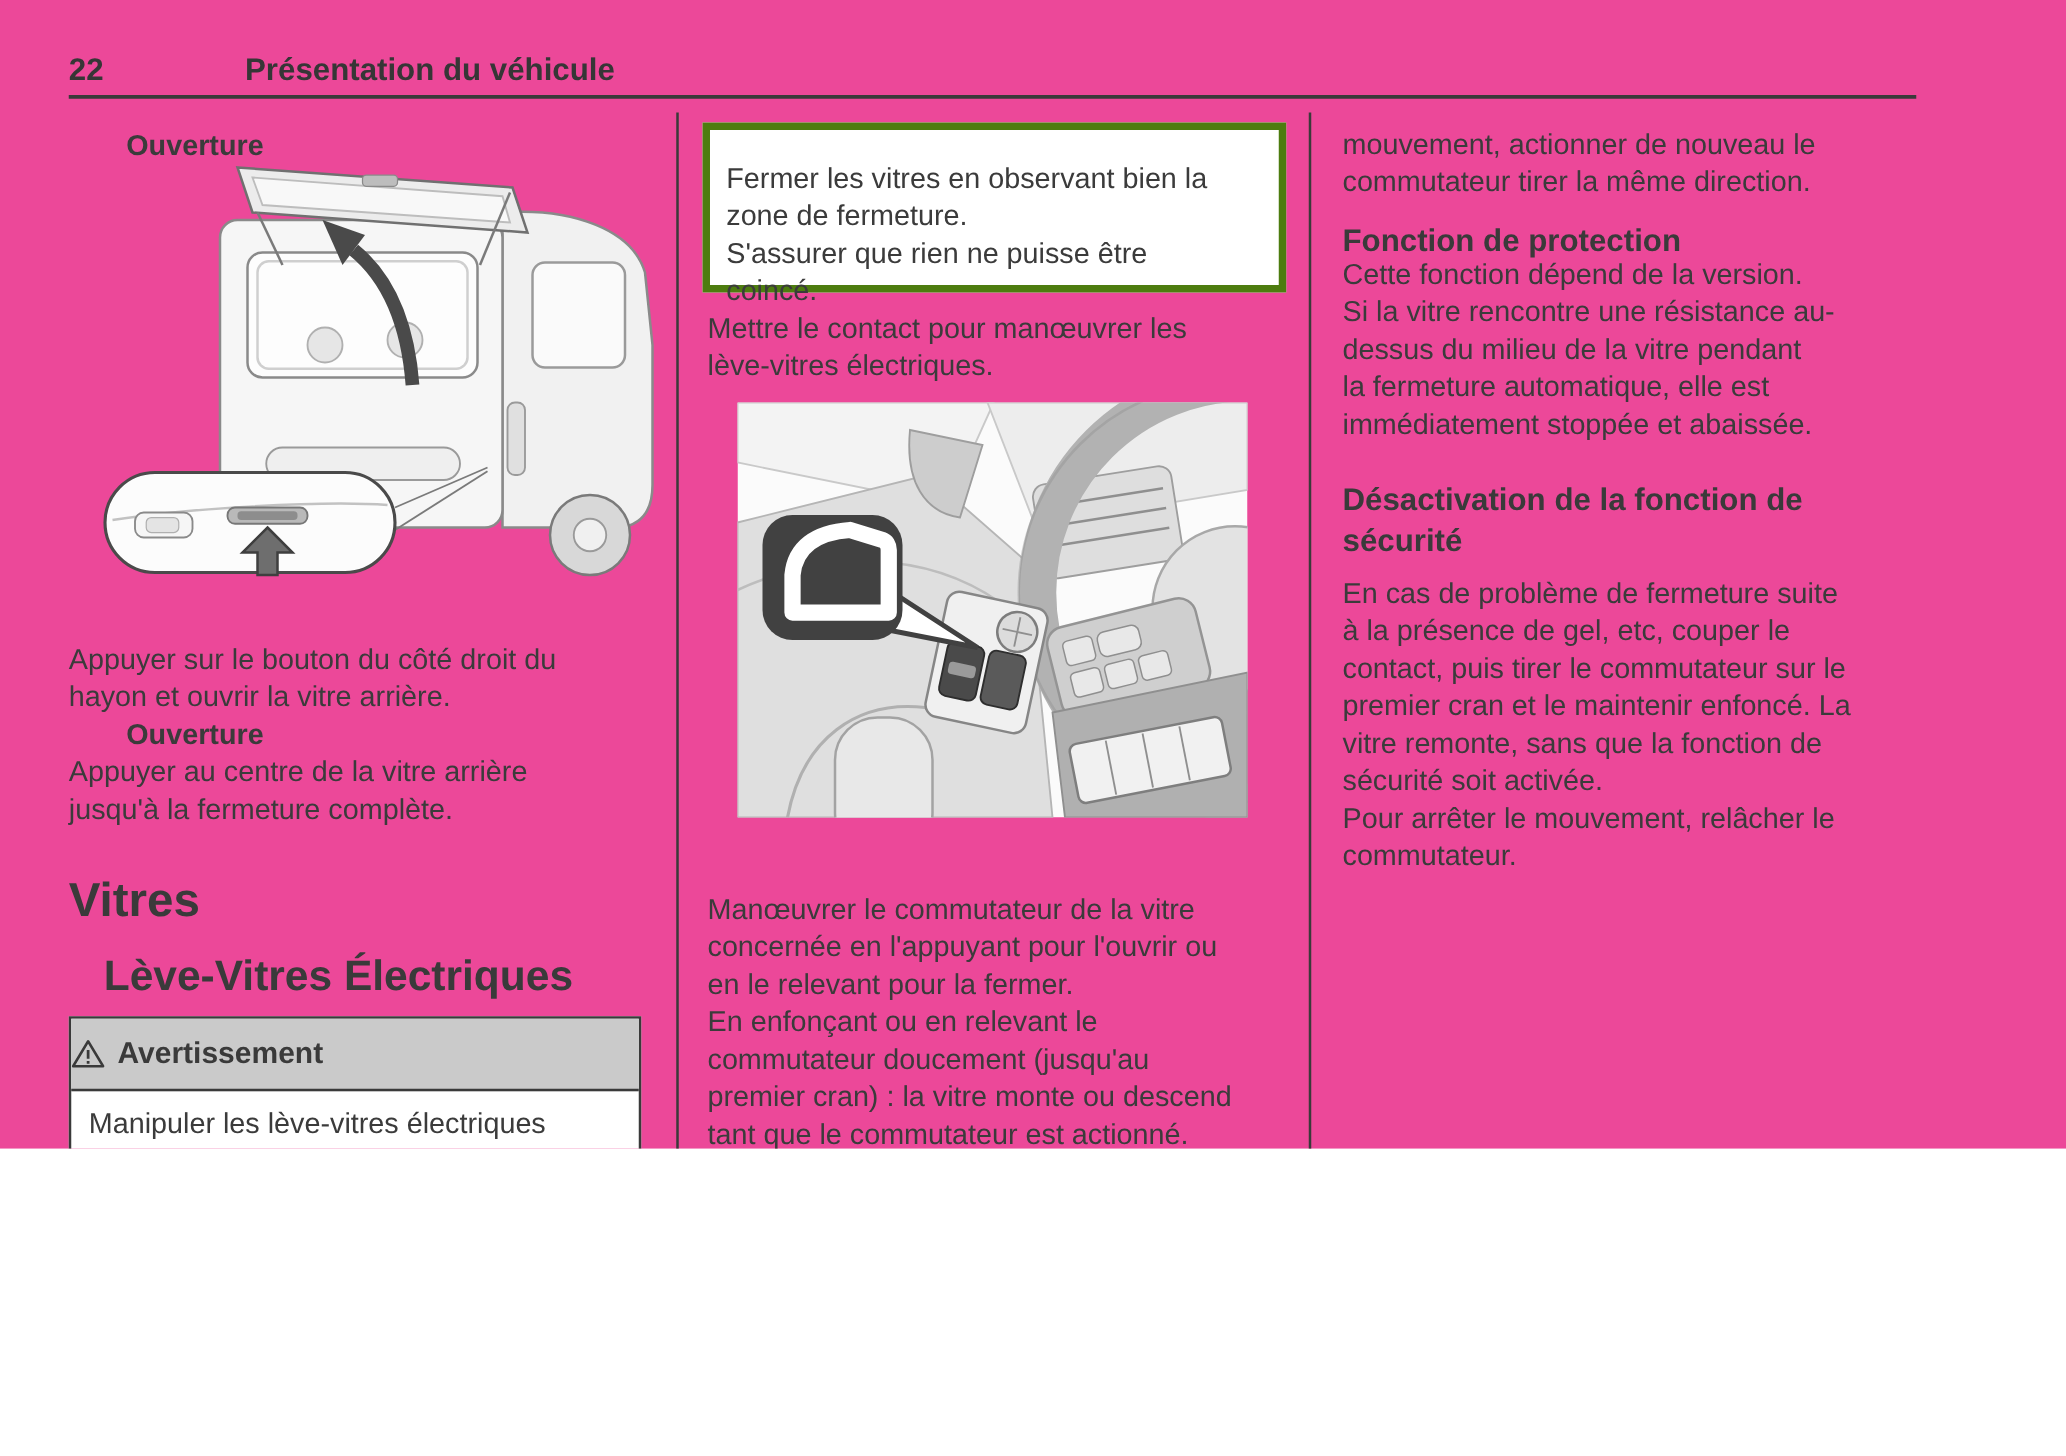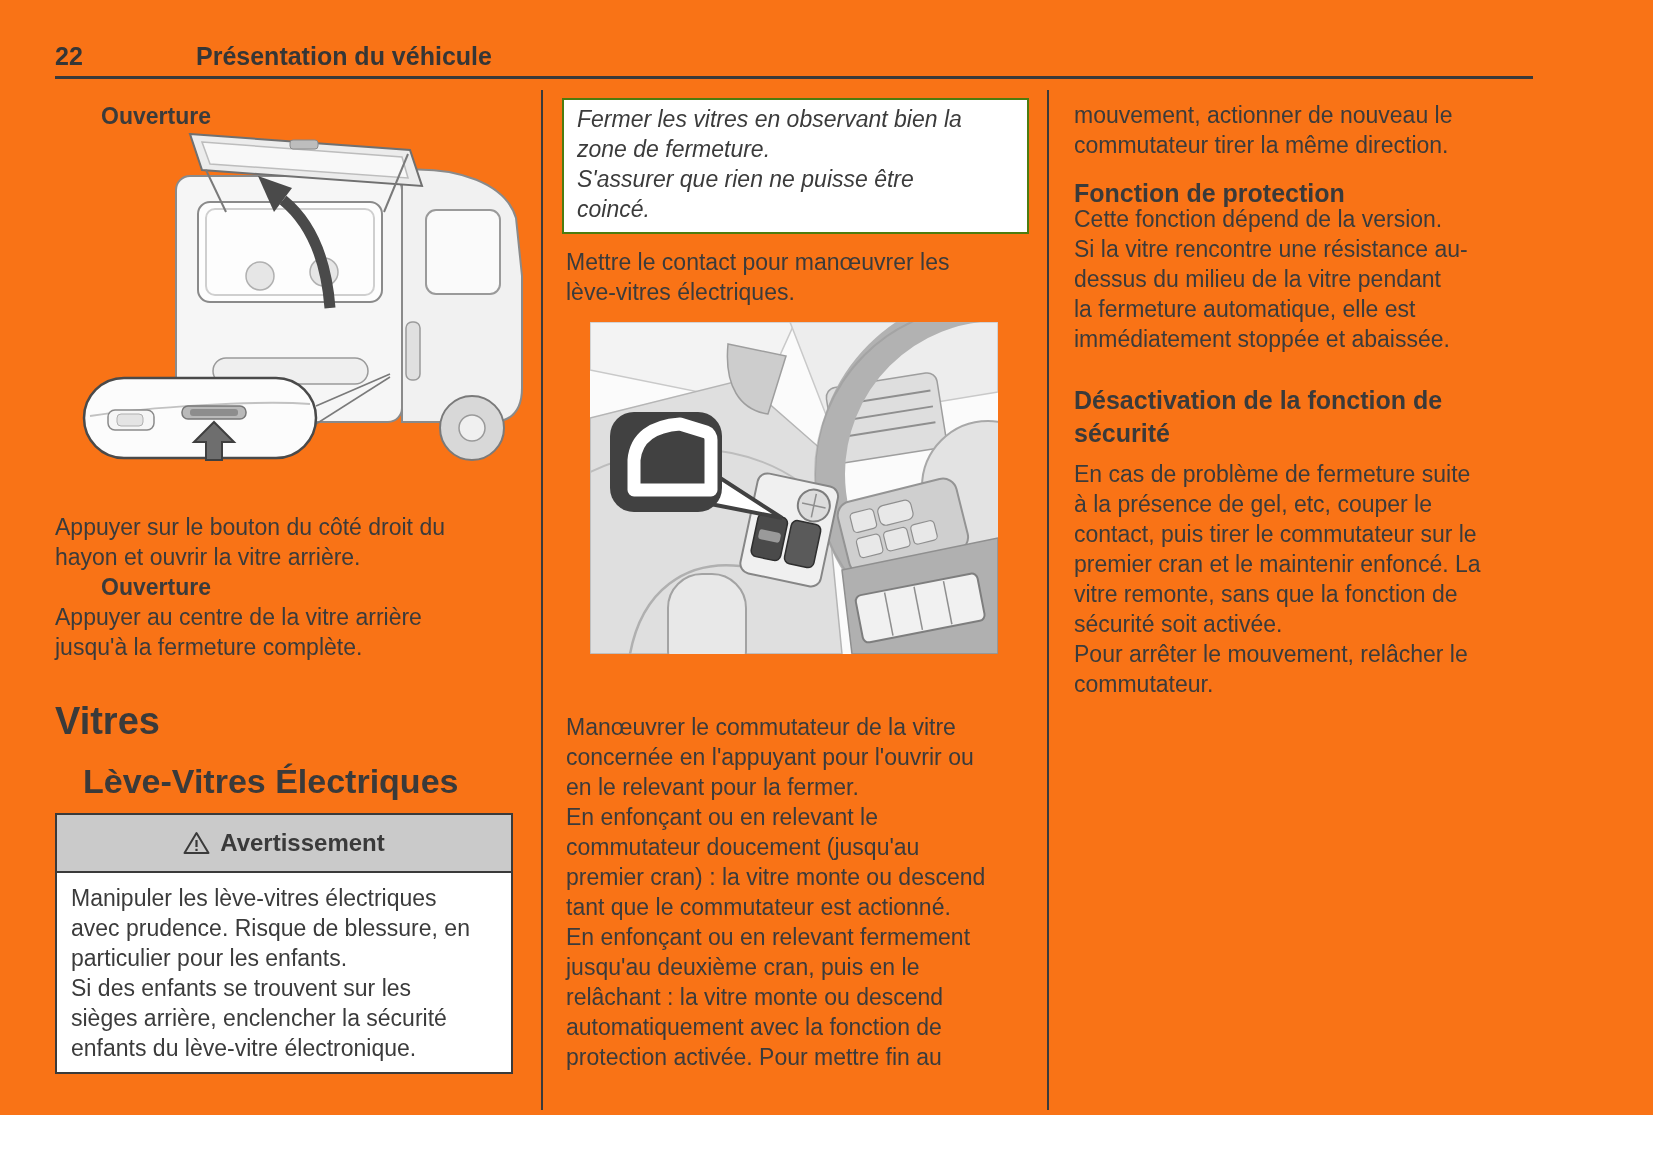--- a/index.html
+++ b/index.html
@@ -1,36 +1,36 @@
 <!DOCTYPE html>
 <html><head>
 <meta charset="utf-8">
 <style>
   html,body{margin:0;padding:0;background:#ffffff;}
   .page{
-    position:relative;width:1653px;height:1115px;background:#f97316;
+    position:relative;width:1653px;height:919px;background:#ec4899;
     font-family:"Liberation Sans",sans-serif;color:#3b3b3b;overflow:hidden;
   }
   .abs{position:absolute;}
   .body{font-size:23px;line-height:30px;white-space:pre-line;}
   .bold{font-weight:bold;margin-left:46px;}
   .pagehead{font-size:25px;font-weight:bold;color:#363636;}
   .h1{font-size:38px;font-weight:bold;color:#3a3a3a;}
   .h2{font-size:34px;font-weight:bold;color:#3a3a3a;margin-left:28px;}
   .h3{font-size:25px;line-height:33px;font-weight:bold;color:#3a3a3a;white-space:pre-line;}
   .rule{background:#3a3a3a;height:3px;}
   .vsep{background:#3a3a3a;width:2px;}
   .notebox{
-    border:2px solid #4d7c0f;box-sizing:border-box;
-    padding:4px 13px;background:#fff;font-style:italic;
+    border:6px solid #4d7c0f;box-sizing:border-box;
+    padding:23px 13px;background:#fff;
   }
   .warnbox{border:2px solid #3a3a3a;box-sizing:border-box;background:#fff;}
   .warnhead{
     background:#cacaca;border-bottom:2px solid #3a3a3a;height:56px;
-    display:flex;align-items:center;justify-content:center;gap:10px;
+    display:flex;align-items:center;justify-content:flex-start;gap:10px;
     font-size:24px;font-weight:bold;color:#3a3a3a;
   }
   .warnbody{padding:10px 14px;font-size:23px;line-height:30px;white-space:pre-line;}
   svg{display:block;}
 </style>
 </head>
 <body>
 
 <div class="page">
 

